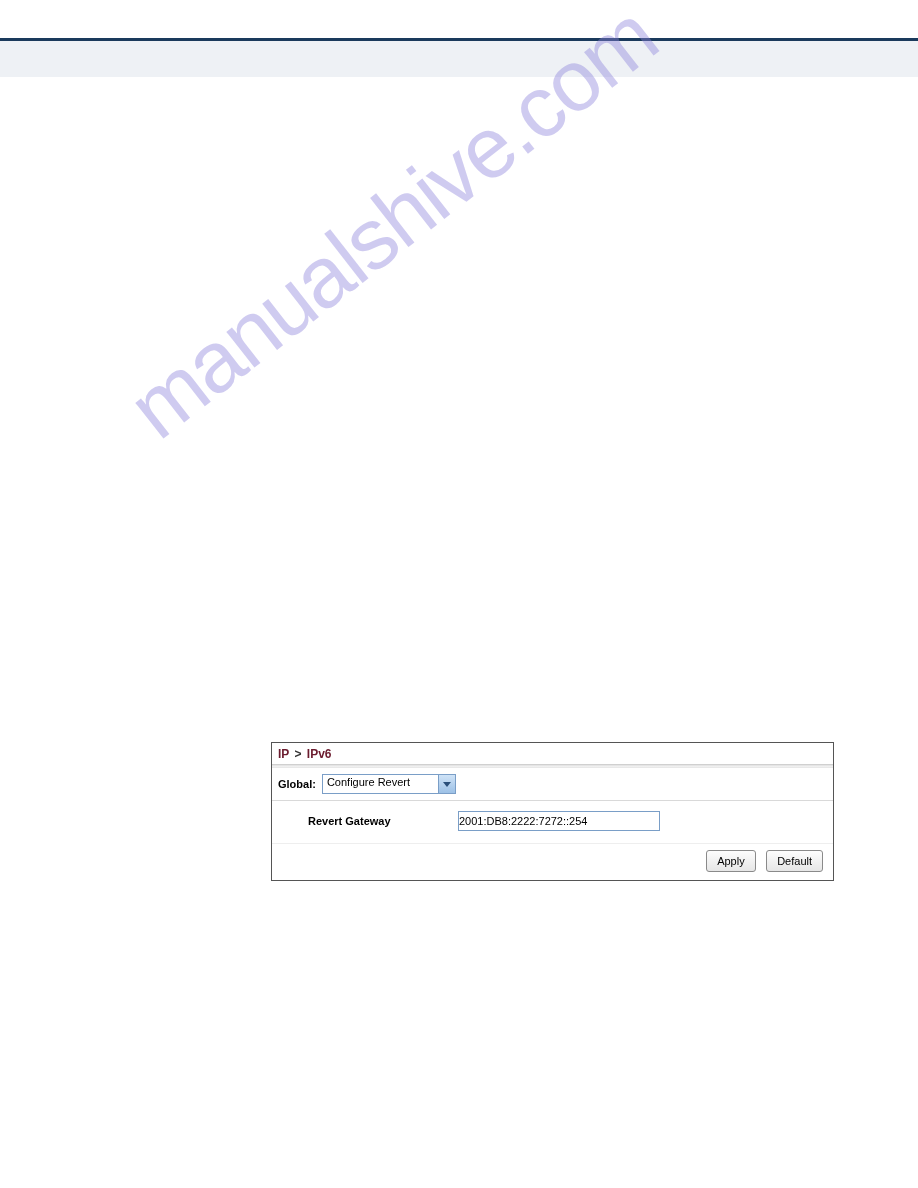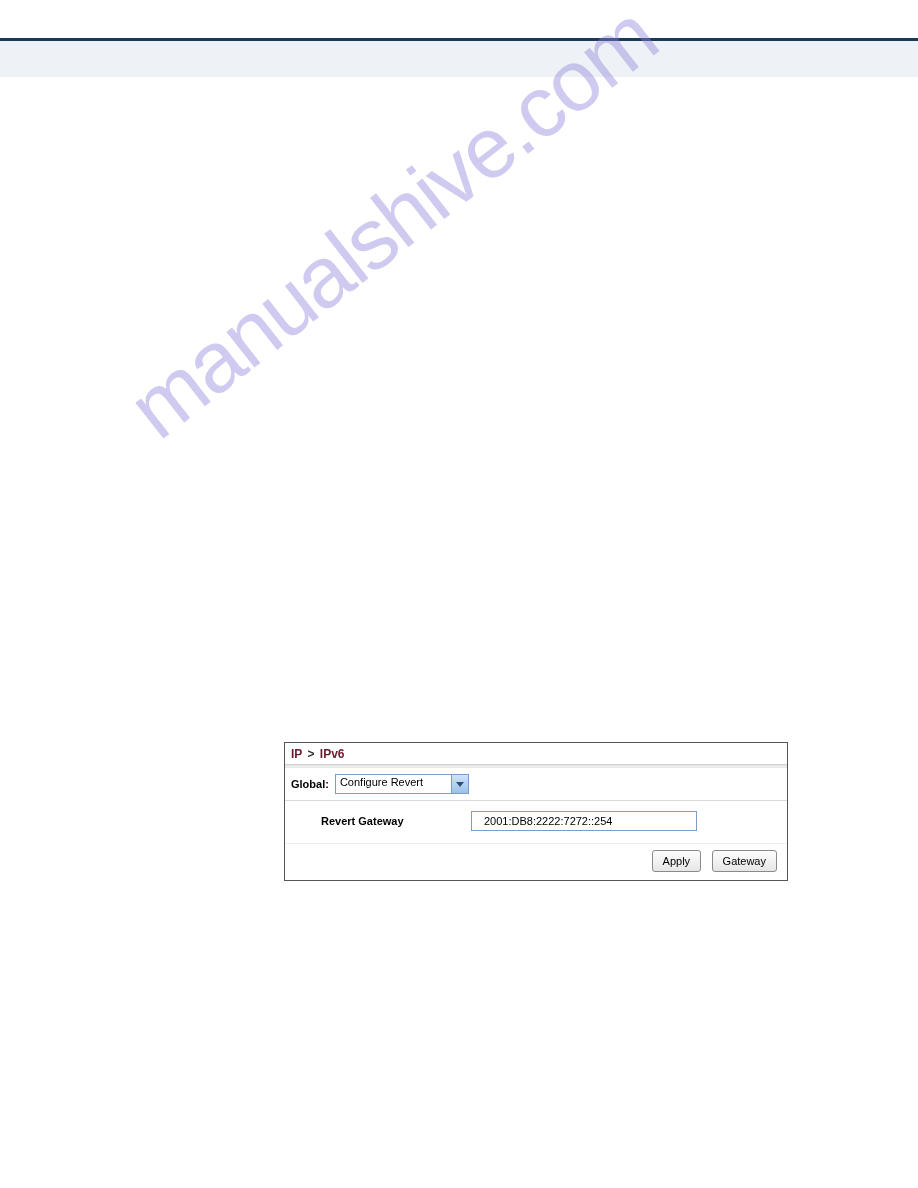--- a/index.html
+++ b/index.html
@@ -37,23 +37,23 @@
     color: rgba(140, 130, 220, 0.42);
     transform: rotate(-38deg);
     transform-origin: left top;
     pointer-events: none;
     user-select: none;
     letter-spacing: -2px;
     white-space: nowrap;
   }
   .panel {
     position: absolute;
-    left: 284px;
+    left: 271px;
     top: 742px;
-    width: 504px;
+    width: 563px;
     border: 1px solid #555;
     background: #fff;
     box-sizing: border-box;
   }
   .panel-title {
     font-size: 12px;
     font-weight: bold;
     color: #6b1b2e;
     padding: 4px 6px 3px 6px;
   }
@@ -111,21 +111,21 @@
   }
   .form-row .fld-label {
     font-weight: bold;
     width: 150px;
   }
   .text-input {
     border: 1px solid #7a9ec7;
     height: 16px;
     width: 200px;
     font-size: 11px;
-    padding: 1px 12px;
+    padding: 1px 0;
     font-family: Arial, sans-serif;
   }
   .button-row {
     text-align: right;
     padding: 6px 10px 8px 0;
     border-top: 1px solid #eee;
     margin-top: 6px;
   }
   .btn {
     display: inline-block;
@@ -168,16 +168,16 @@
     </div>
   </div>
 
   <div class="form-row">
     <span class="fld-label">Revert Gateway</span>
     <input class="text-input" type="text" value="2001:DB8:2222:7272::254" style="">
   </div>
 
   <div class="button-row">
     <span class="btn">Apply</span>
-    <span class="btn">Gateway</span>
+    <span class="btn">Default</span>
   </div>
 
 </div>
 
 </body></html>

